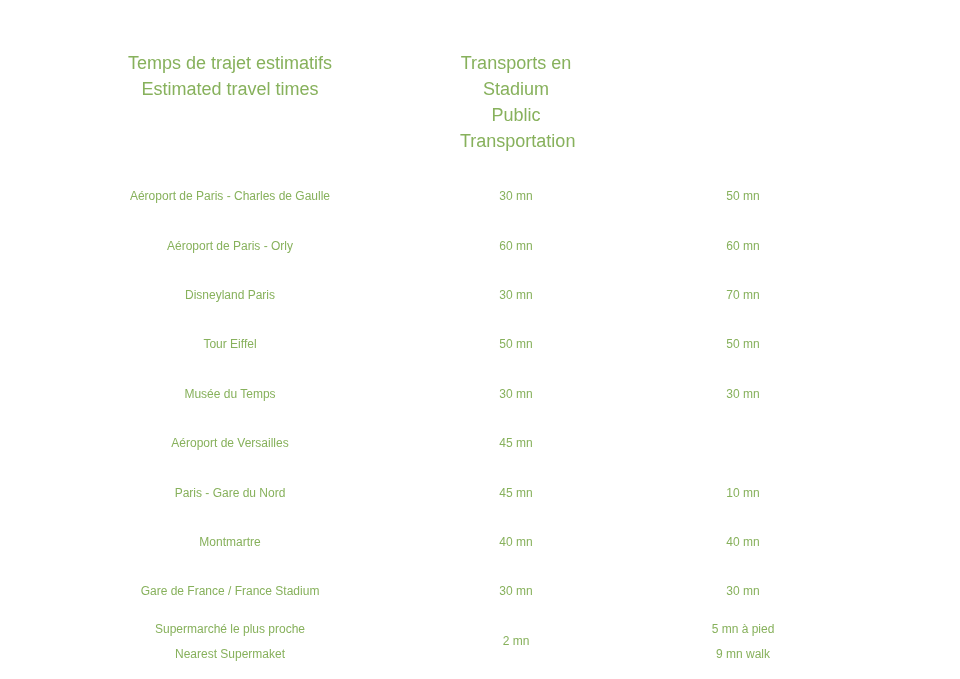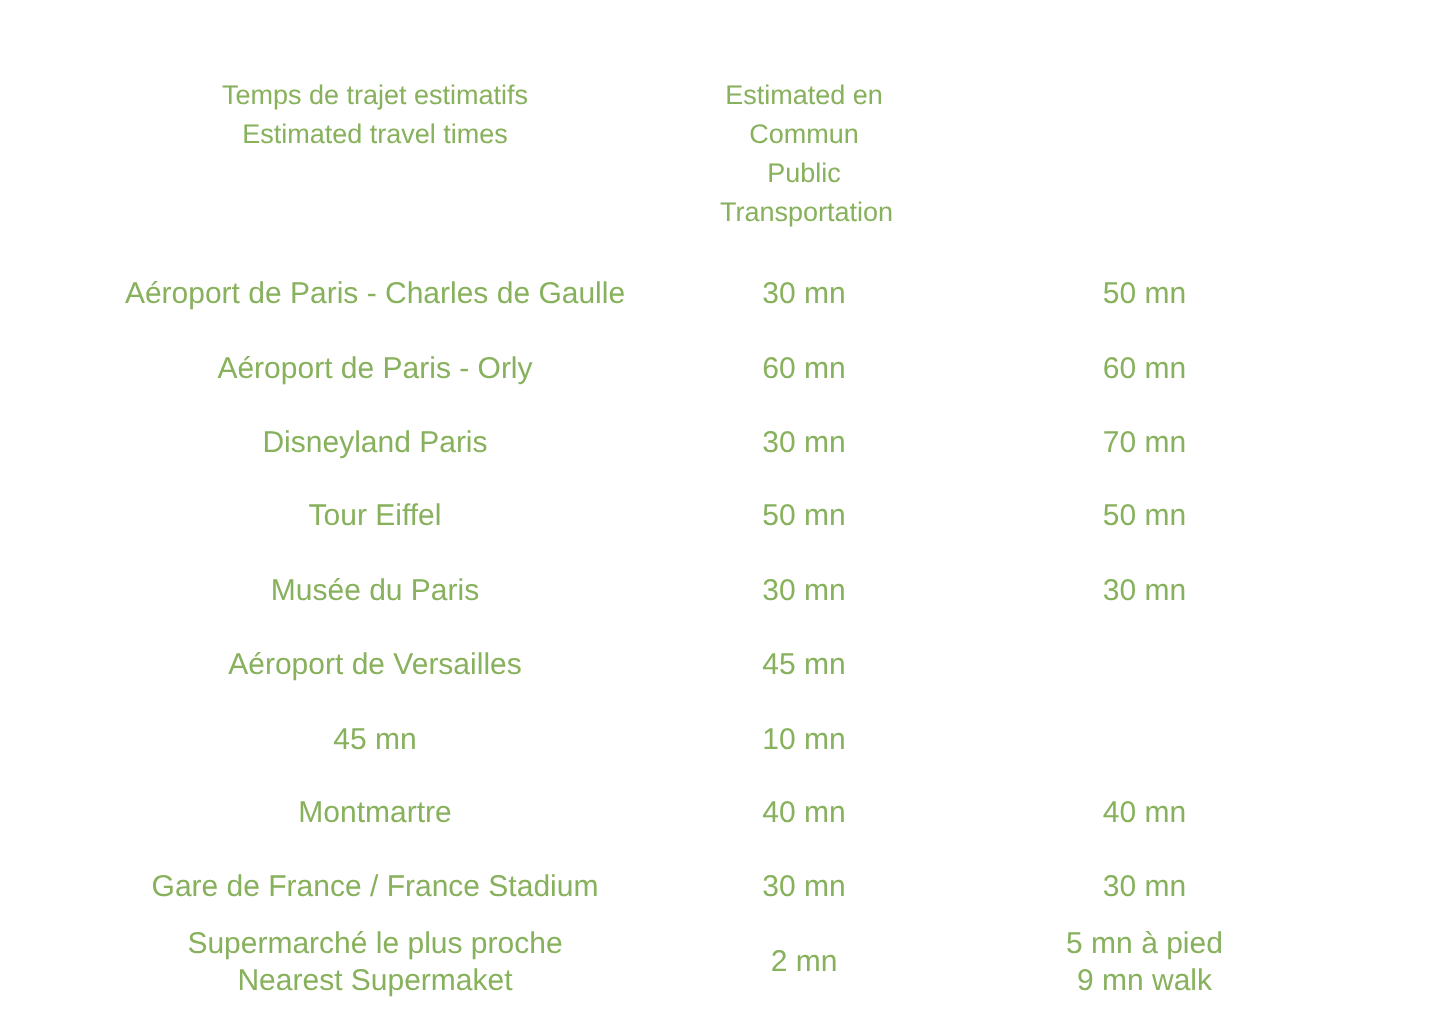--- a/index.html
+++ b/index.html
@@ -12,52 +12,51 @@
     width: 960px;
     height: 679px;
     background: #ffffff;
     color: #87b15c;
     font-family: "Liberation Sans", sans-serif;
     overflow: hidden;
   }
   .grid-row {
     display: grid;
     grid-template-columns: 460px 112px 342px;
-    padding-left: 20px;
     text-align: center;
   }
   .header-row {
     padding-top: 50px;
     font-size: 18px;
     line-height: 26px;
   }
   .header-cell span { display: block; }
   .rows {
     margin-top: 18px;
   }
   .row {
     height: 49.4px;
     align-items: center;
-    font-size: 20px;
+    font-size: 12px;
   }
   .row .cell { line-height: 25px; }
   .cell span { display: block; }
 </style>
 </head>
 <body>
 
 <div class="sheet">
 
   <div class="grid-row header-row">
     <div class="header-cell">
       <span>Temps de trajet estimatifs</span>
       <span>Estimated travel times</span>
     </div>
     <div class="header-cell">
-      <span>Estimated en Commun</span>
+      <span>Transports en Stadium</span>
       <span>Public Transportation</span>
     </div>
   </div>
 
   <div class="rows">
 
     <div class="grid-row row">
       <div class="cell">
           <span>Aéroport de Paris - Charles de Gaulle</span>
         </div>
@@ -100,40 +99,43 @@
       <div class="cell">
           <span>50 mn</span>
         </div>
       <div class="cell">
           <span>50 mn</span>
         </div>
     </div>
 
     <div class="grid-row row">
       <div class="cell">
-          <span>Musée du Paris</span>
+          <span>Musée du Temps</span>
         </div>
       <div class="cell">
           <span>30 mn</span>
         </div>
       <div class="cell">
           <span>30 mn</span>
         </div>
     </div>
 
     <div class="grid-row row">
       <div class="cell">
           <span>Aéroport de Versailles</span>
         </div>
       <div class="cell">
           <span>45 mn</span>
         </div>
     </div>
 
     <div class="grid-row row">
+      <div class="cell">
+          <span>Paris - Gare du Nord</span>
+        </div>
       <div class="cell">
           <span>45 mn</span>
         </div>
       <div class="cell">
           <span>10 mn</span>
         </div>
     </div>
 
     <div class="grid-row row">
       <div class="cell">

